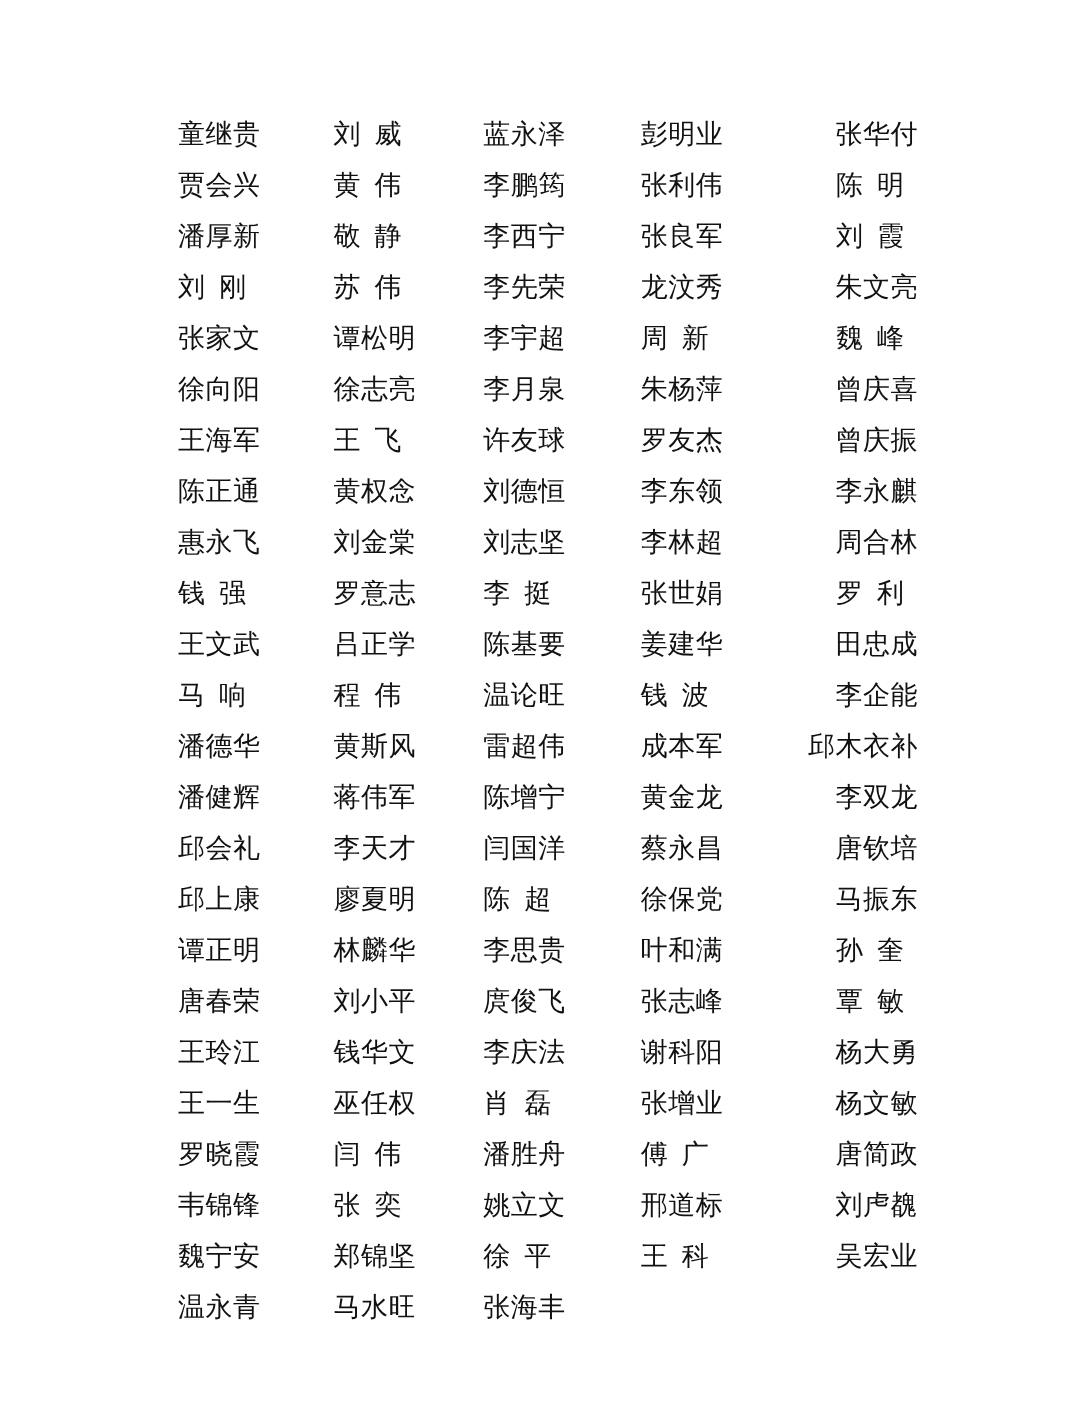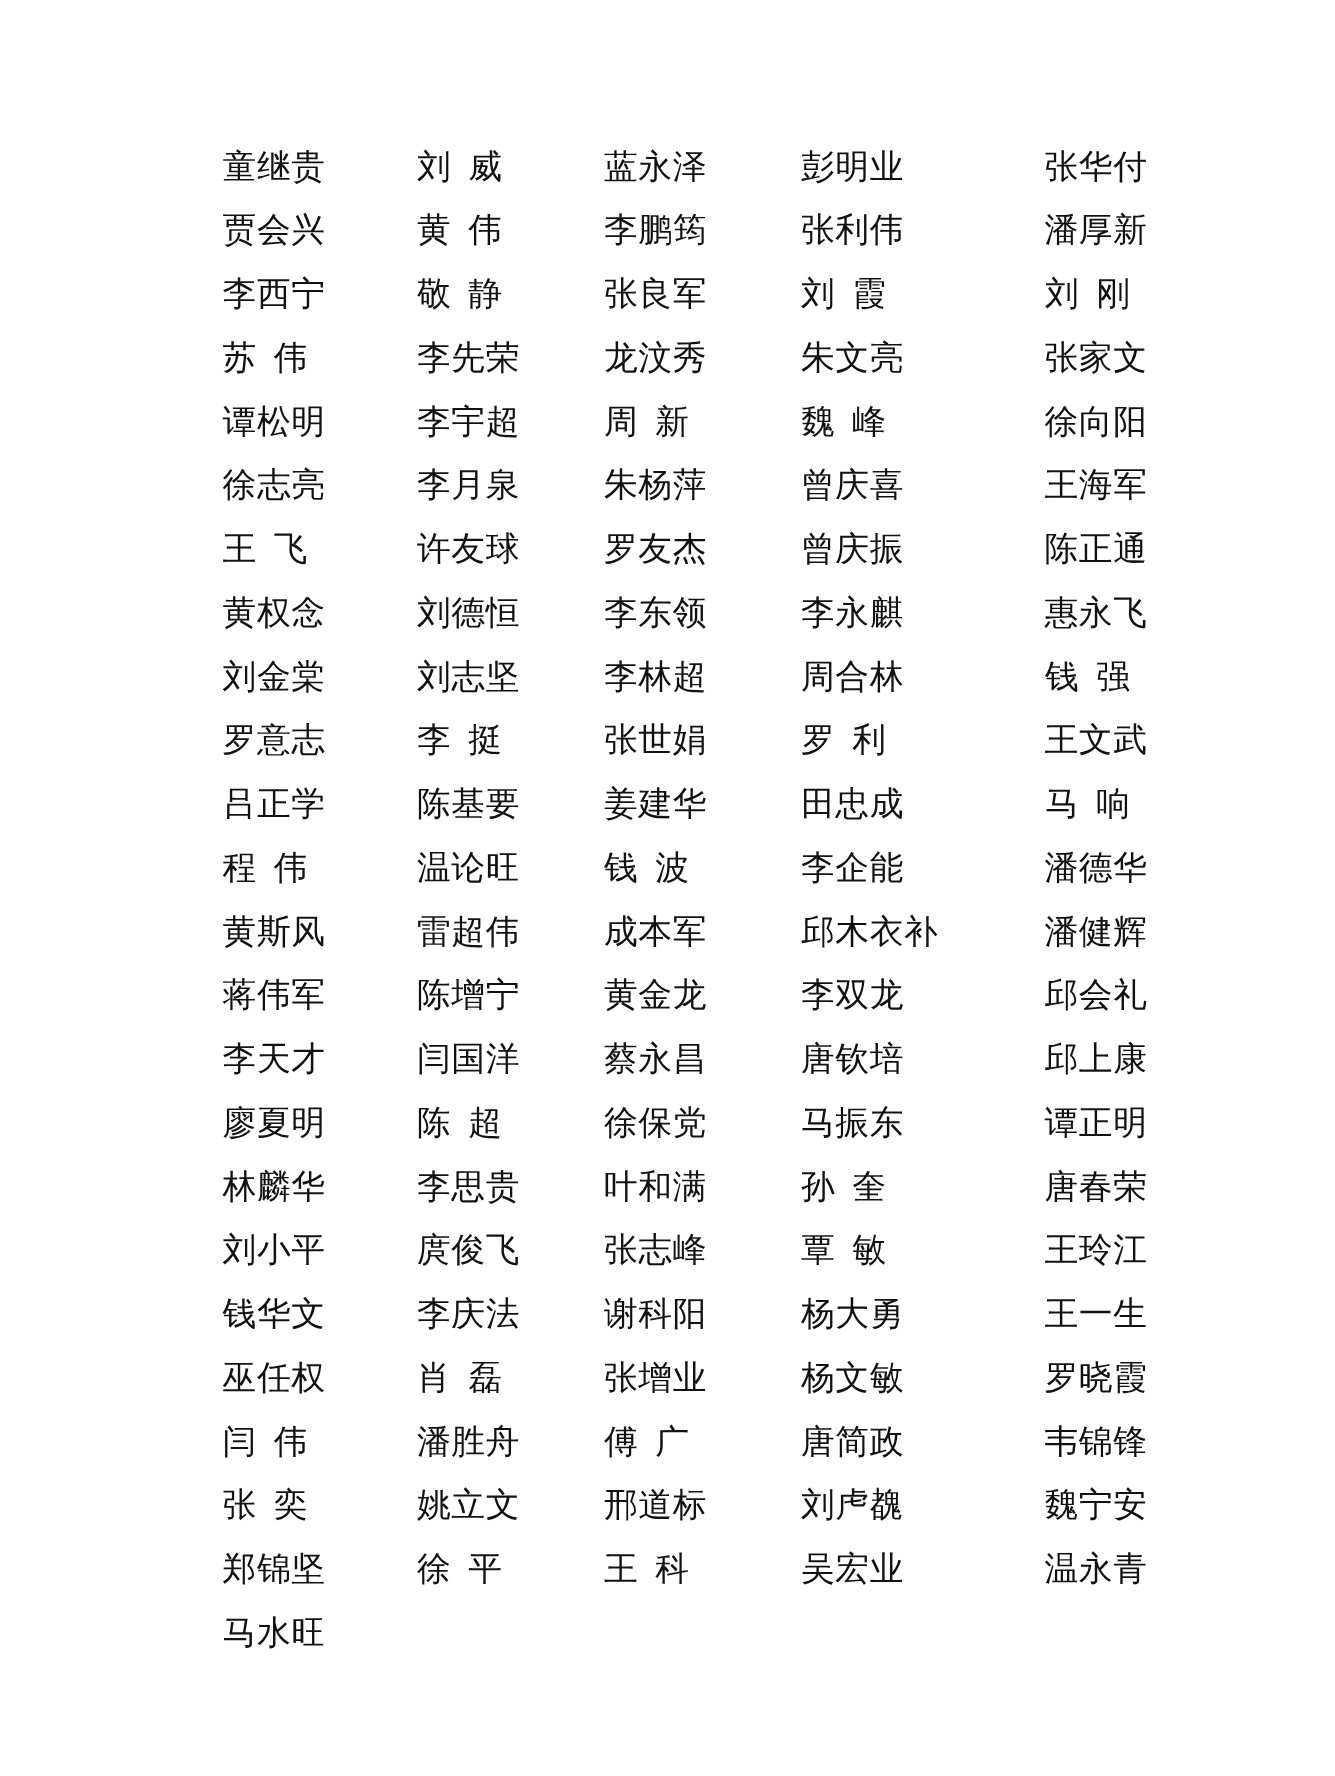--- a/index.html
+++ b/index.html
@@ -55,23 +55,24 @@
   <div class="name-grid">
       <div class="name-cell">童继贵</div>
       <div class="name-cell spaced">刘威</div>
       <div class="name-cell">蓝永泽</div>
       <div class="name-cell">彭明业</div>
       <div class="name-cell">张华付</div>
       <div class="name-cell">贾会兴</div>
       <div class="name-cell spaced">黄伟</div>
       <div class="name-cell">李鹏筠</div>
       <div class="name-cell">张利伟</div>
+      <div class="name-cell spaced">陈明</div>
       <div class="name-cell">潘厚新</div>
+      <div class="name-cell spaced">敬静</div>
       <div class="name-cell">李西宁</div>
-      <div class="name-cell spaced">敬静</div>
       <div class="name-cell">张良军</div>
       <div class="name-cell spaced">刘霞</div>
       <div class="name-cell spaced">刘刚</div>
       <div class="name-cell spaced">苏伟</div>
       <div class="name-cell">李先荣</div>
       <div class="name-cell">龙汶秀</div>
       <div class="name-cell">朱文亮</div>
       <div class="name-cell">张家文</div>
       <div class="name-cell">谭松明</div>
       <div class="name-cell">李宇超</div>
@@ -162,14 +163,15 @@
       <div class="name-cell">姚立文</div>
       <div class="name-cell">邢道标</div>
       <div class="name-cell">刘虍䰩</div>
       <div class="name-cell">魏宁安</div>
       <div class="name-cell">郑锦坚</div>
       <div class="name-cell spaced">徐平</div>
       <div class="name-cell spaced">王科</div>
       <div class="name-cell">吴宏业</div>
       <div class="name-cell">温永青</div>
       <div class="name-cell">马水旺</div>
+      <div class="name-cell">张海丰</div>
     </div>
 </div>
 
 </body></html>

